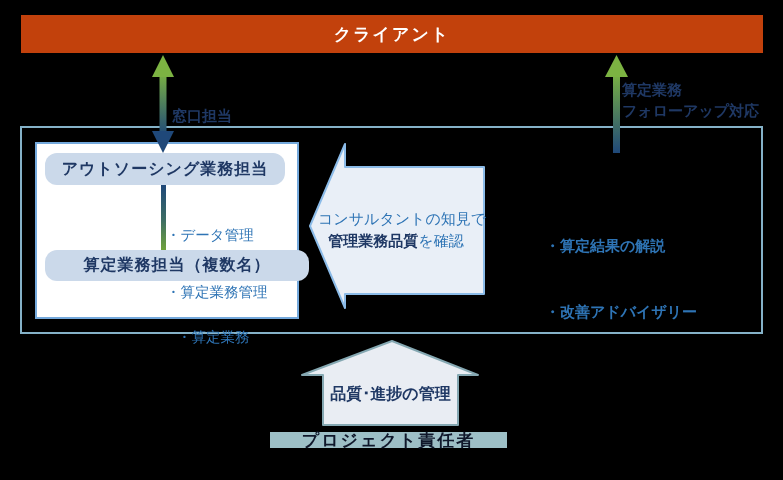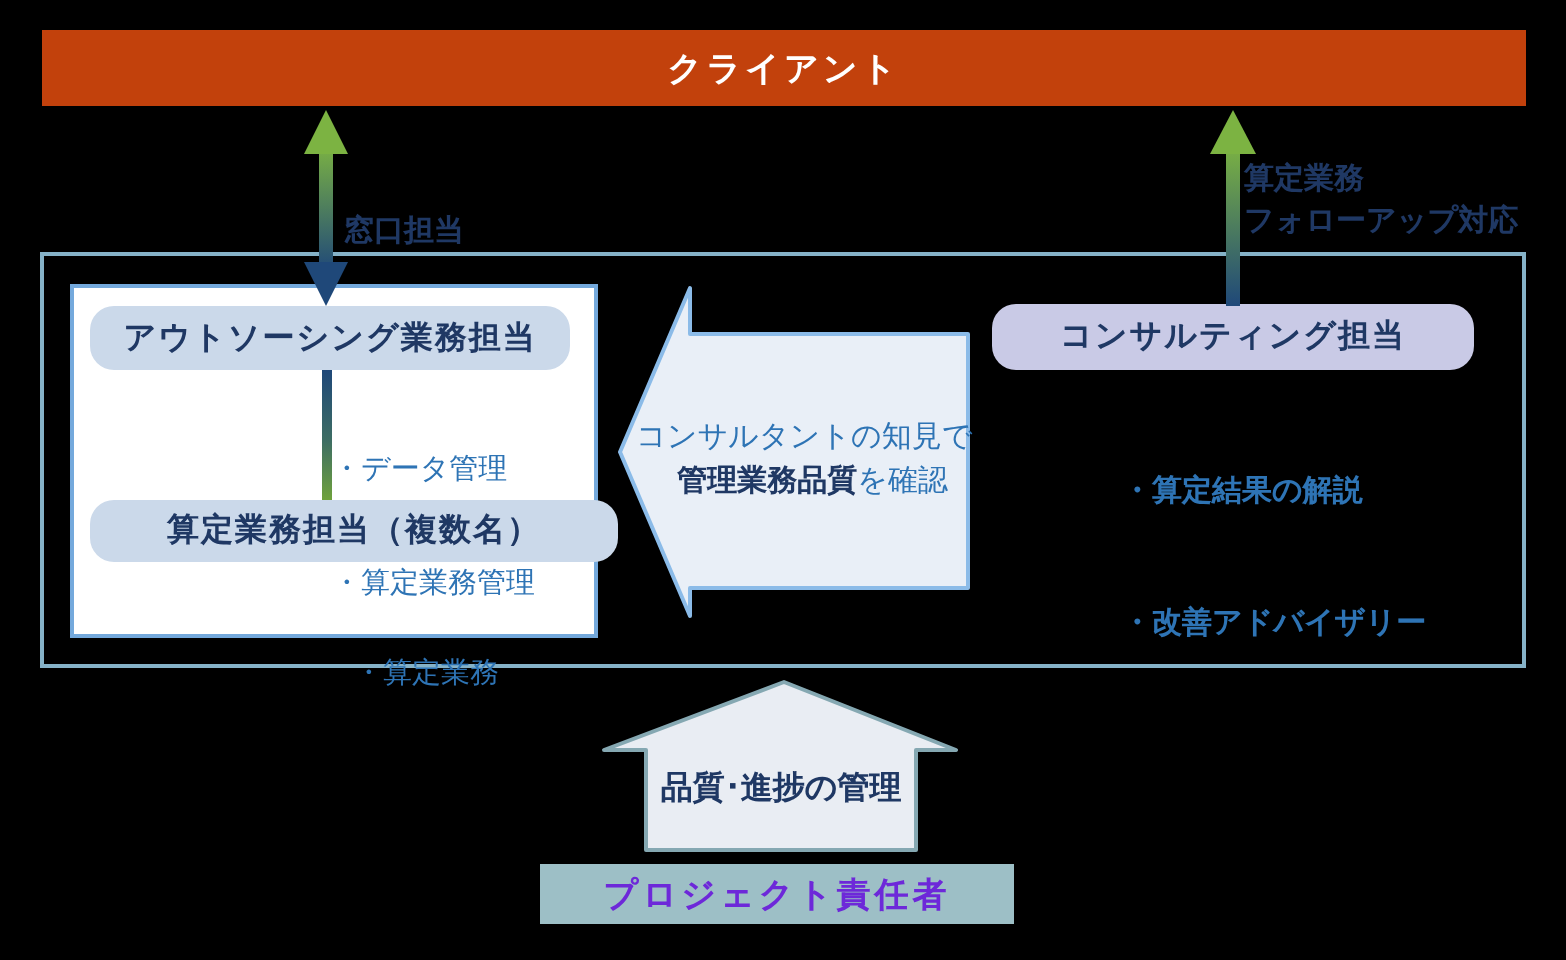--- a/index.html
+++ b/index.html
@@ -32,43 +32,43 @@
   .bar.lavender{background:#C9CAE6;}
   .bar1{left:45px;top:153px;width:240px;height:32px;z-index:4;}
   .bar2{left:45px;top:250px;width:264px;height:31px;z-index:4;}
   .grad-line{
     left:161px;top:185px;width:5px;height:65px;z-index:4;
     background:linear-gradient(to bottom,#1F4879 0%,#3E6E63 55%,#6FA23C 100%);
   }
   .bullets{color:#2E74B5;font-size:14.5px;line-height:19px;z-index:5;white-space:pre;}
   .bullets-outsourcing{left:166px;top:188px;}
   .bullet-calc{left:177px;top:290px;}
-  .bullets-consulting{left:545px;top:191px;font-size:15px;line-height:22px;font-weight:600;margin-left:16px;}
+  .bullets-consulting{left:545px;top:191px;font-size:15px;line-height:22px;font-weight:600;}
   
   .flow-label{color:#1F3864;font-weight:bold;font-size:15px;z-index:6;line-height:21px;}
   .label-contact{left:172px;top:105px;}
   .label-followup{left:622px;top:79px;}
   
   .bar3{left:496px;top:152px;width:241px;height:33px;z-index:4;}
   
   .review-text{
-    left:318px;top:208px;width:156px;text-align:right;z-index:6;
+    left:318px;top:208px;width:156px;text-align:center;z-index:6;
     color:#2E74B5;font-size:15px;line-height:22px;white-space:nowrap;
   }
   .review-text b{color:#1F3864;font-weight:bold;}
   
   .quality-label{
     left:323px;top:384px;width:135px;text-align:center;z-index:6;
     color:#1F3864;font-weight:bold;font-size:16px;white-space:nowrap;
   }
   
   .project-box{
-    left:270px;top:432px;width:237px;height:30px;background:#9DBFC6;
+    left:270px;top:432px;width:237px;height:16px;background:#9DBFC6;
     display:flex;align-items:center;justify-content:center;
-    color:#6d28d9;font-weight:bold;font-size:17px;letter-spacing:2px;z-index:2;
+    color:#0f172a;font-weight:bold;font-size:17px;letter-spacing:2px;z-index:2;
   }
   svg{display:block;}
   .z5{z-index:5;} .z2{z-index:2;}
 </style>
 </head>
 <body>
 
 <div class="canvas">
 
   <div class="abs client-banner">
@@ -124,23 +124,20 @@
   </div>
 
   <svg class="abs z2" style="left:305px;top:140px;" width="184" height="176" viewBox="0 0 184 176">
     <polygon points="5,86 40,4 40,27 179,27 179,154 40,154 40,168" fill="#E9EFF7" stroke="#8BBBE8" stroke-width="2" stroke-linejoin="round"></polygon>
   </svg>
   <div class="abs review-text">
     <div>コンサルタントの知見で</div>
     <div><b>管理業務品質</b><span>を確認</span></div>
   </div>
 
-  <div class="abs bar lavender bar3">
-    <span>コンサルティング担当</span>
-  </div>
   <div class="abs bullets bullets-consulting">
     <div>・算定結果の解説</div>
     <div>・改善アドバイザリー</div>
   </div>
 
   <svg class="abs z2" style="left:298px;top:338px;" width="184" height="90" viewBox="0 0 184 90">
     <polygon points="94,3 180,37 160,37 160,87 25,87 25,37 4,37" fill="#E9EDF3" stroke="#85A8B2" stroke-width="2" stroke-linejoin="round"></polygon>
   </svg>
   <div class="abs quality-label">
     <span>品質･進捗の管理</span>

